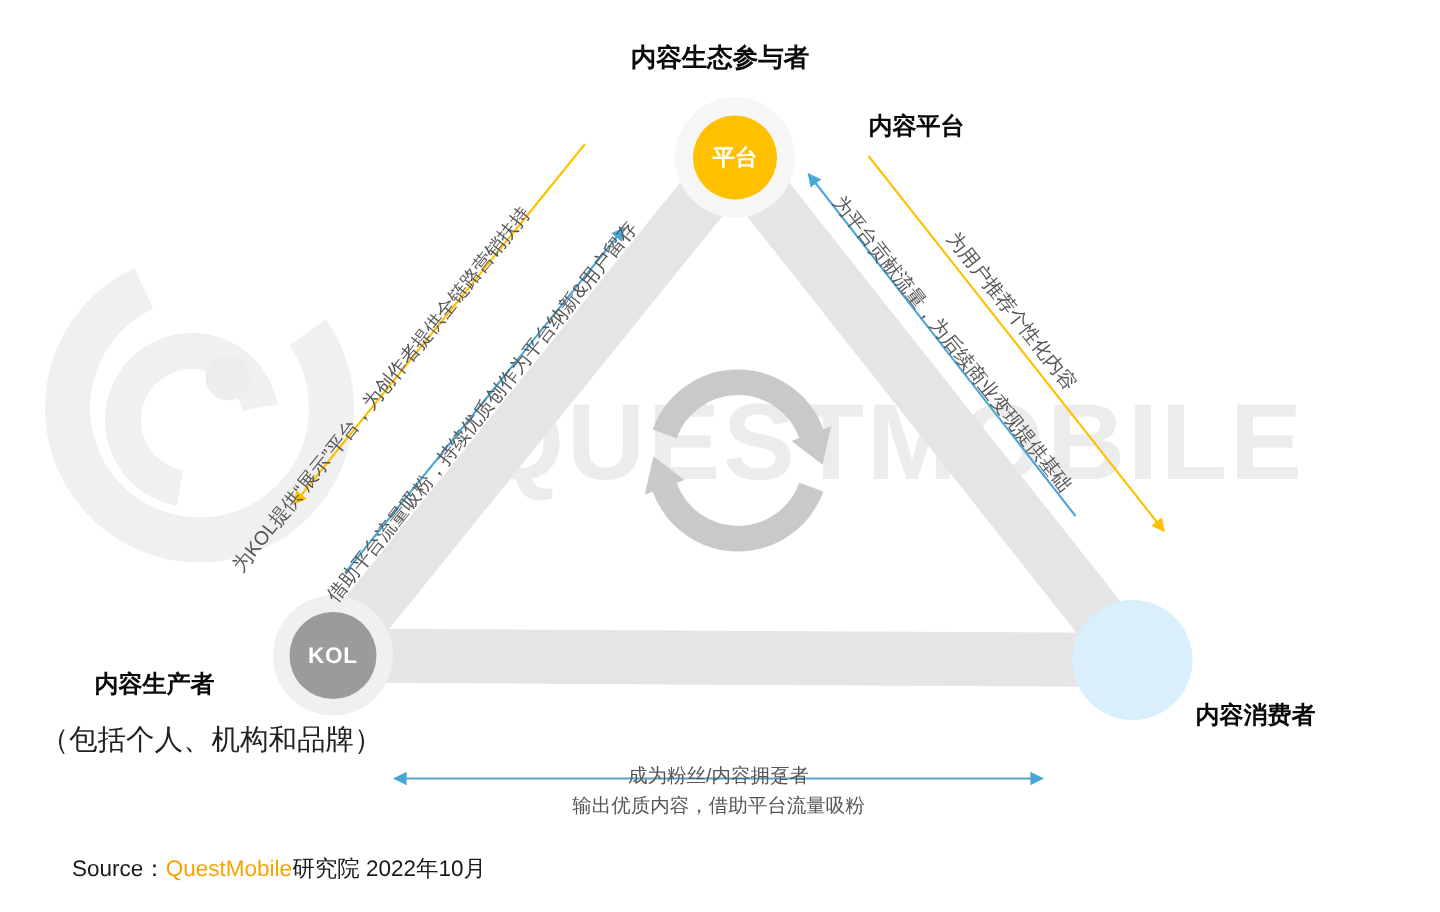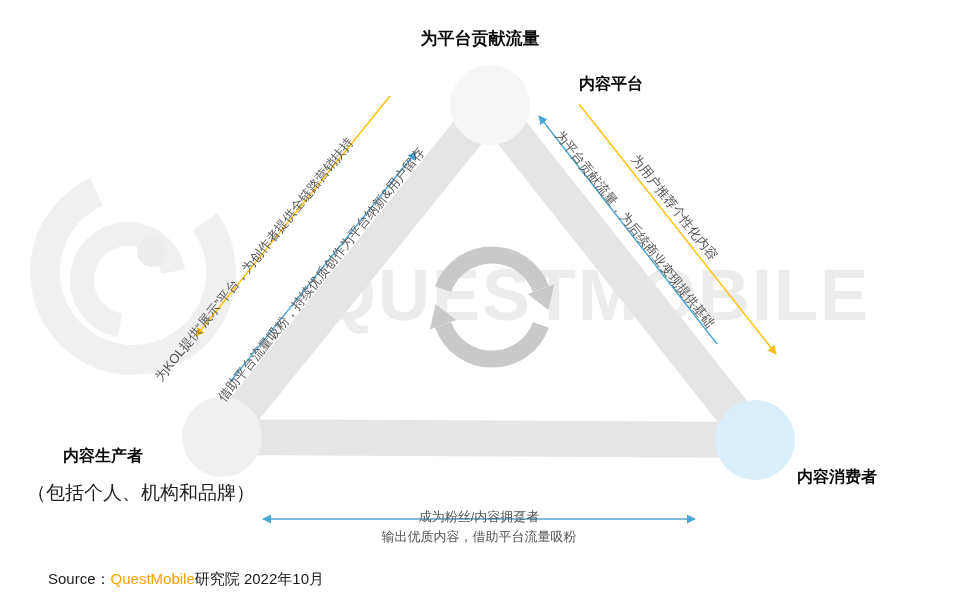--- a/index.html
+++ b/index.html
@@ -87,22 +87,28 @@
     <line x1="263" y1="519" x2="695" y2="519" stroke="#55A4CC" stroke-width="1.4" marker-start="url(#ah-blue)" marker-end="url(#ah-blue)"></line>
 
     <g>
       <path d="M 443.1 289.2 A 52 52 0 0 1 540.9 289.2" fill="none" stroke="#C9C9C9" stroke-width="17"></path>
       <polygon points="554.1,284.4 527.7,294.0 548.4,309.9" fill="#C9C9C9"></polygon>
       <path d="M 540.9 324.8 A 52 52 0 0 1 443.1 324.8" fill="none" stroke="#C9C9C9" stroke-width="17"></path>
       <polygon points="429.9,329.6 456.3,320.0 435.6,304.1" fill="#C9C9C9"></polygon>
     </g>
   </svg>
 
-  <div class="abs title z5">为平台贡献流量</div>
+  <div class="abs title z5">内容生态参与者</div>
 
+  <div class="abs node node-platform z4">
+    <span>平台</span>
+  </div>
+  <div class="abs node node-kol z4">
+    <span>KOL</span>
+  </div>
 
   <div class="abs side-label lbl-platform z4">内容平台</div>
   <div class="abs side-label lbl-producer z4">内容生产者</div>
   <div class="abs side-label lbl-producer-sub z4">（包括个人、机构和品牌）</div>
   <div class="abs side-label lbl-consumer z4">内容消费者</div>
 
   <div class="abs edge-text et-left-outer z4">为KOL提供“展示”平台，为创作者提供全链路营销扶持</div>
   <div class="abs edge-text et-left-inner z4">借助平台流量吸粉，持续优质创作为平台纳新&amp;用户留存</div>
   <div class="abs edge-text et-right-inner z4">为平台贡献流量，为后续商业变现提供基础</div>
   <div class="abs edge-text et-right-outer z4">为用户推荐个性化内容</div>

